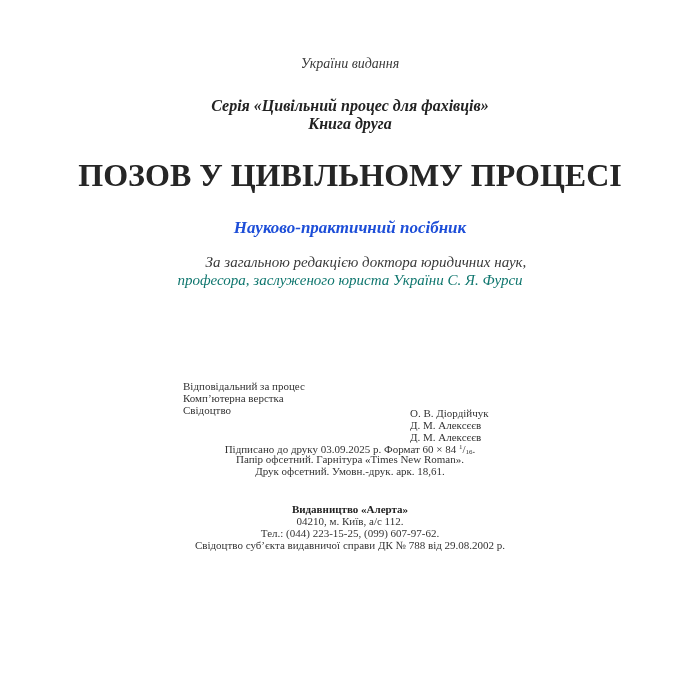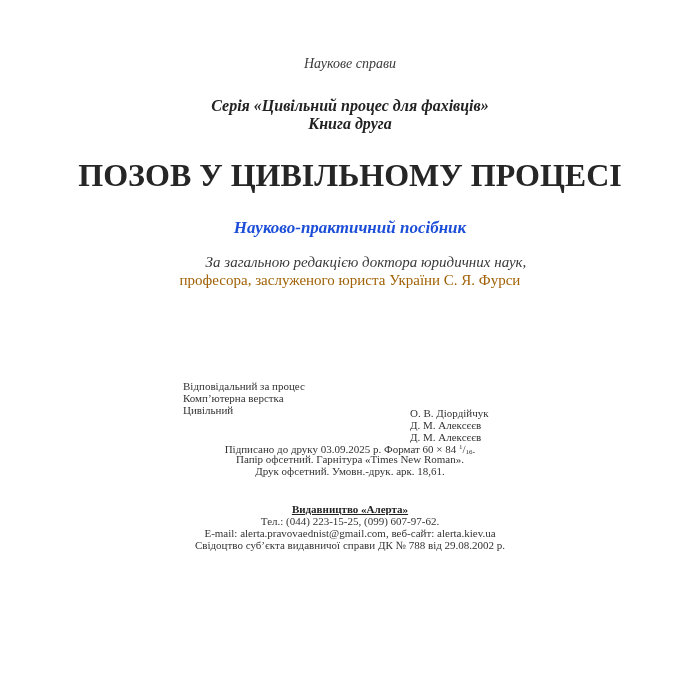--- a/index.html
+++ b/index.html
@@ -64,21 +64,22 @@
     .editor-line1 {
       top: 254px;
       font-size: 15px;
       font-style: italic;
       color: #3a3a3a;
       padding-left: 16px;
     }
     .editor-line2 {
       top: 272px;
       font-size: 15px;
-      color: #a16207;
+      font-style: italic;
+      color: #0f766e;
     }
     .credits {
       position: absolute;
       top: 380px;
       left: 183px;
       width: 340px;
       font-size: 11px;
       line-height: 12px;
       color: #333;
     }
@@ -99,62 +100,62 @@
       left: 0;
       width: 700px;
       text-align: center;
       font-size: 11px;
       line-height: 12px;
       color: #333;
       white-space: nowrap;
     }
     .print-info { top: 441px; }
     .publisher { top: 503px; }
-    .publisher .pub-name { font-weight: bold; color: #222; text-decoration: underline; }
+    .publisher .pub-name { font-weight: bold; color: #222; }
     .frac-sup { font-size: 7px; vertical-align: 4px; }
     .frac-sub { font-size: 7px; vertical-align: -1px; }
     .line { display: block; height: 12px; }
   </style>
 </head>
 <body>
 
 <div class="page">
 
-  <div class="center-line edition-type">Наукове справи</div>
+  <div class="center-line edition-type">України видання</div>
   <div class="center-line book-number">Книга друга</div>
   <div class="center-line series">Серія «Цивільний процес для фахівців»</div>
 
   <div class="center-line title">ПОЗОВ У ЦИВІЛЬНОМУ ПРОЦЕСІ</div>
 
   <div class="center-line subtitle">Науково-практичний посібник</div>
 
   <div class="center-line editor-line1">За загальною редакцією доктора юридичних наук,</div>
   <div class="center-line editor-line2">професора, заслуженого юриста України С. Я. Фурси</div>
 
   <div class="credits">
     <div class="credit-row">
       <span class="credit-role">Відповідальний за процес</span>
       <span class="credit-person">О. В. Діордійчук</span>
     </div>
     <div class="credit-row">
       <span class="credit-role">Комп’ютерна верстка</span>
       <span class="credit-person">Д. М. Алексєєв</span>
     </div>
     <div class="credit-row">
-      <span class="credit-role">Цивільний</span>
+      <span class="credit-role">Свідоцтво</span>
       <span class="credit-person">Д. М. Алексєєв</span>
     </div>
   </div>
 
   <div class="imprint print-info">
     <span class="line"><span>Підписано до друку 03.09.2025 р. Формат 60 × 84 </span><span class="frac-sup">1</span><span>/</span><span class="frac-sub">16</span><span>.</span></span>
     <span class="line">Папір офсетний. Гарнітура «Times New Roman».</span>
     <span class="line">Друк офсетний. Умовн.-друк. арк. 18,61.</span>
   </div>
 
   <div class="imprint publisher">
     <span class="line pub-name">Видавництво «Алерта»</span>
+    <span class="line">04210, м. Київ, а/с 112.</span>
     <span class="line">Тел.: (044) 223-15-25, (099) 607-97-62.</span>
-    <span class="line">E-mail: alerta.pravovaednist@gmail.com, веб-сайт: alerta.kiev.ua</span>
     <span class="line">Свідоцтво суб’єкта видавничої справи ДК № 788 від 29.08.2002 р.</span>
   </div>
 
 </div>
 
 </body></html>

